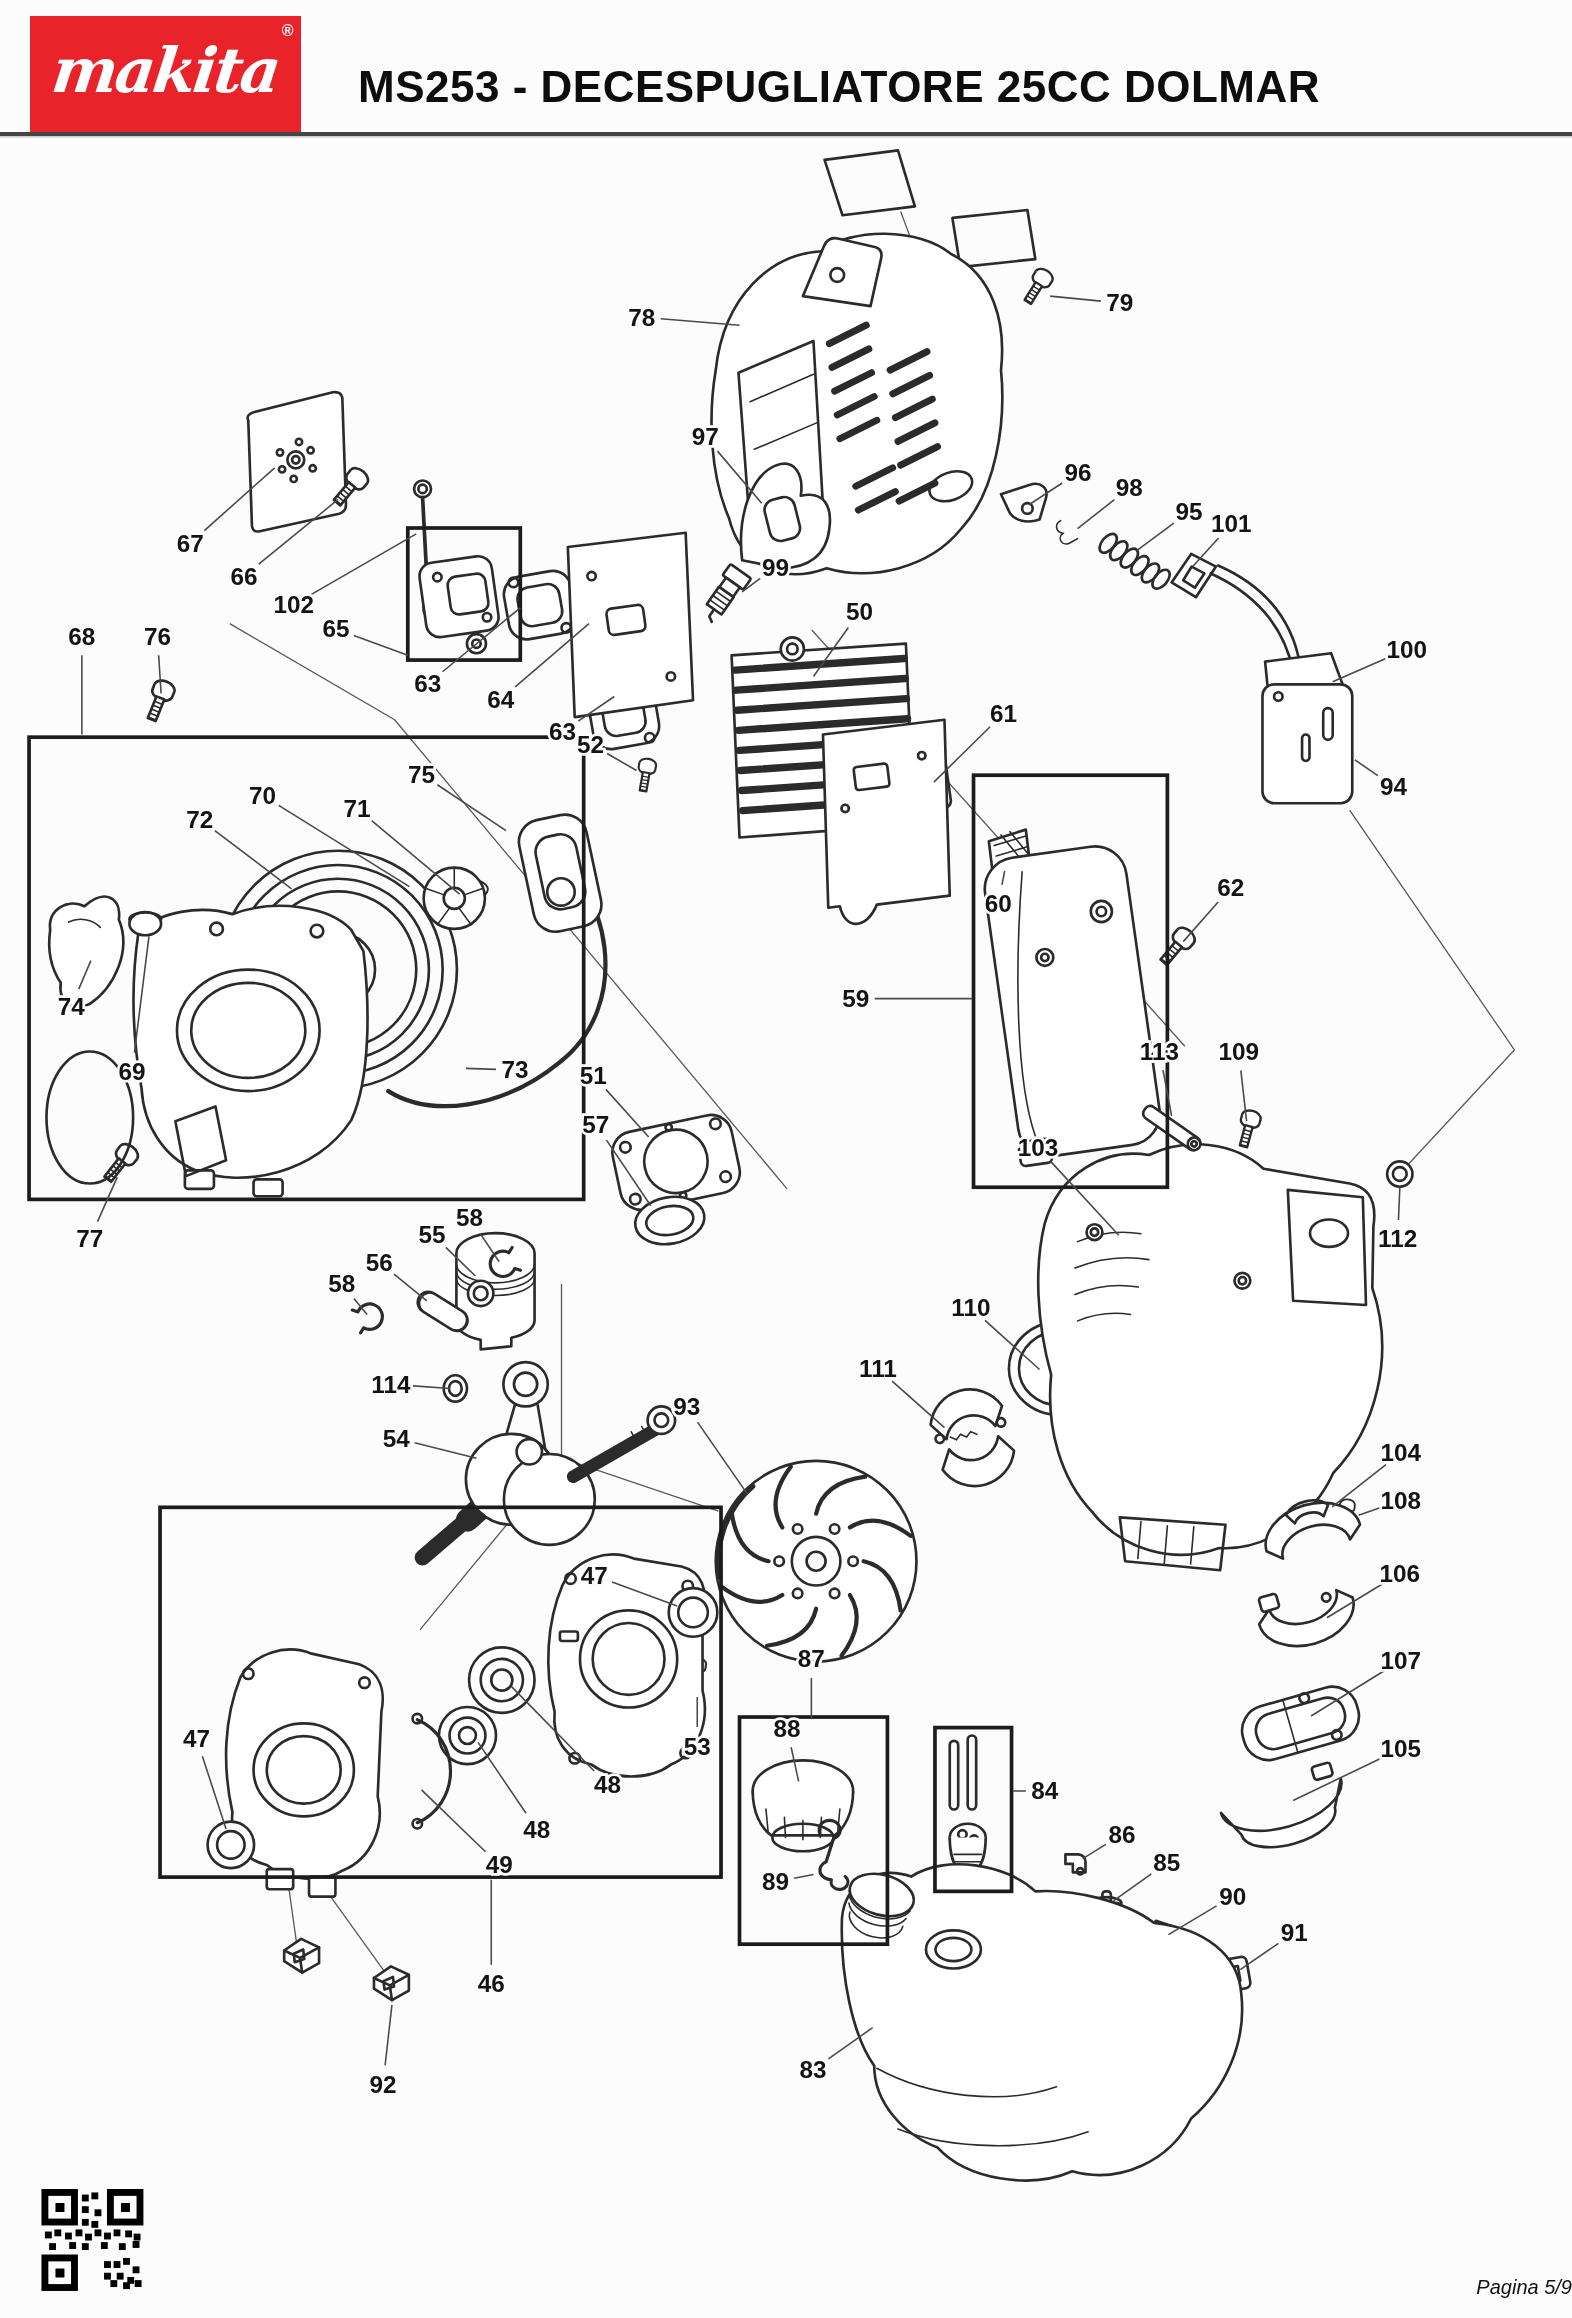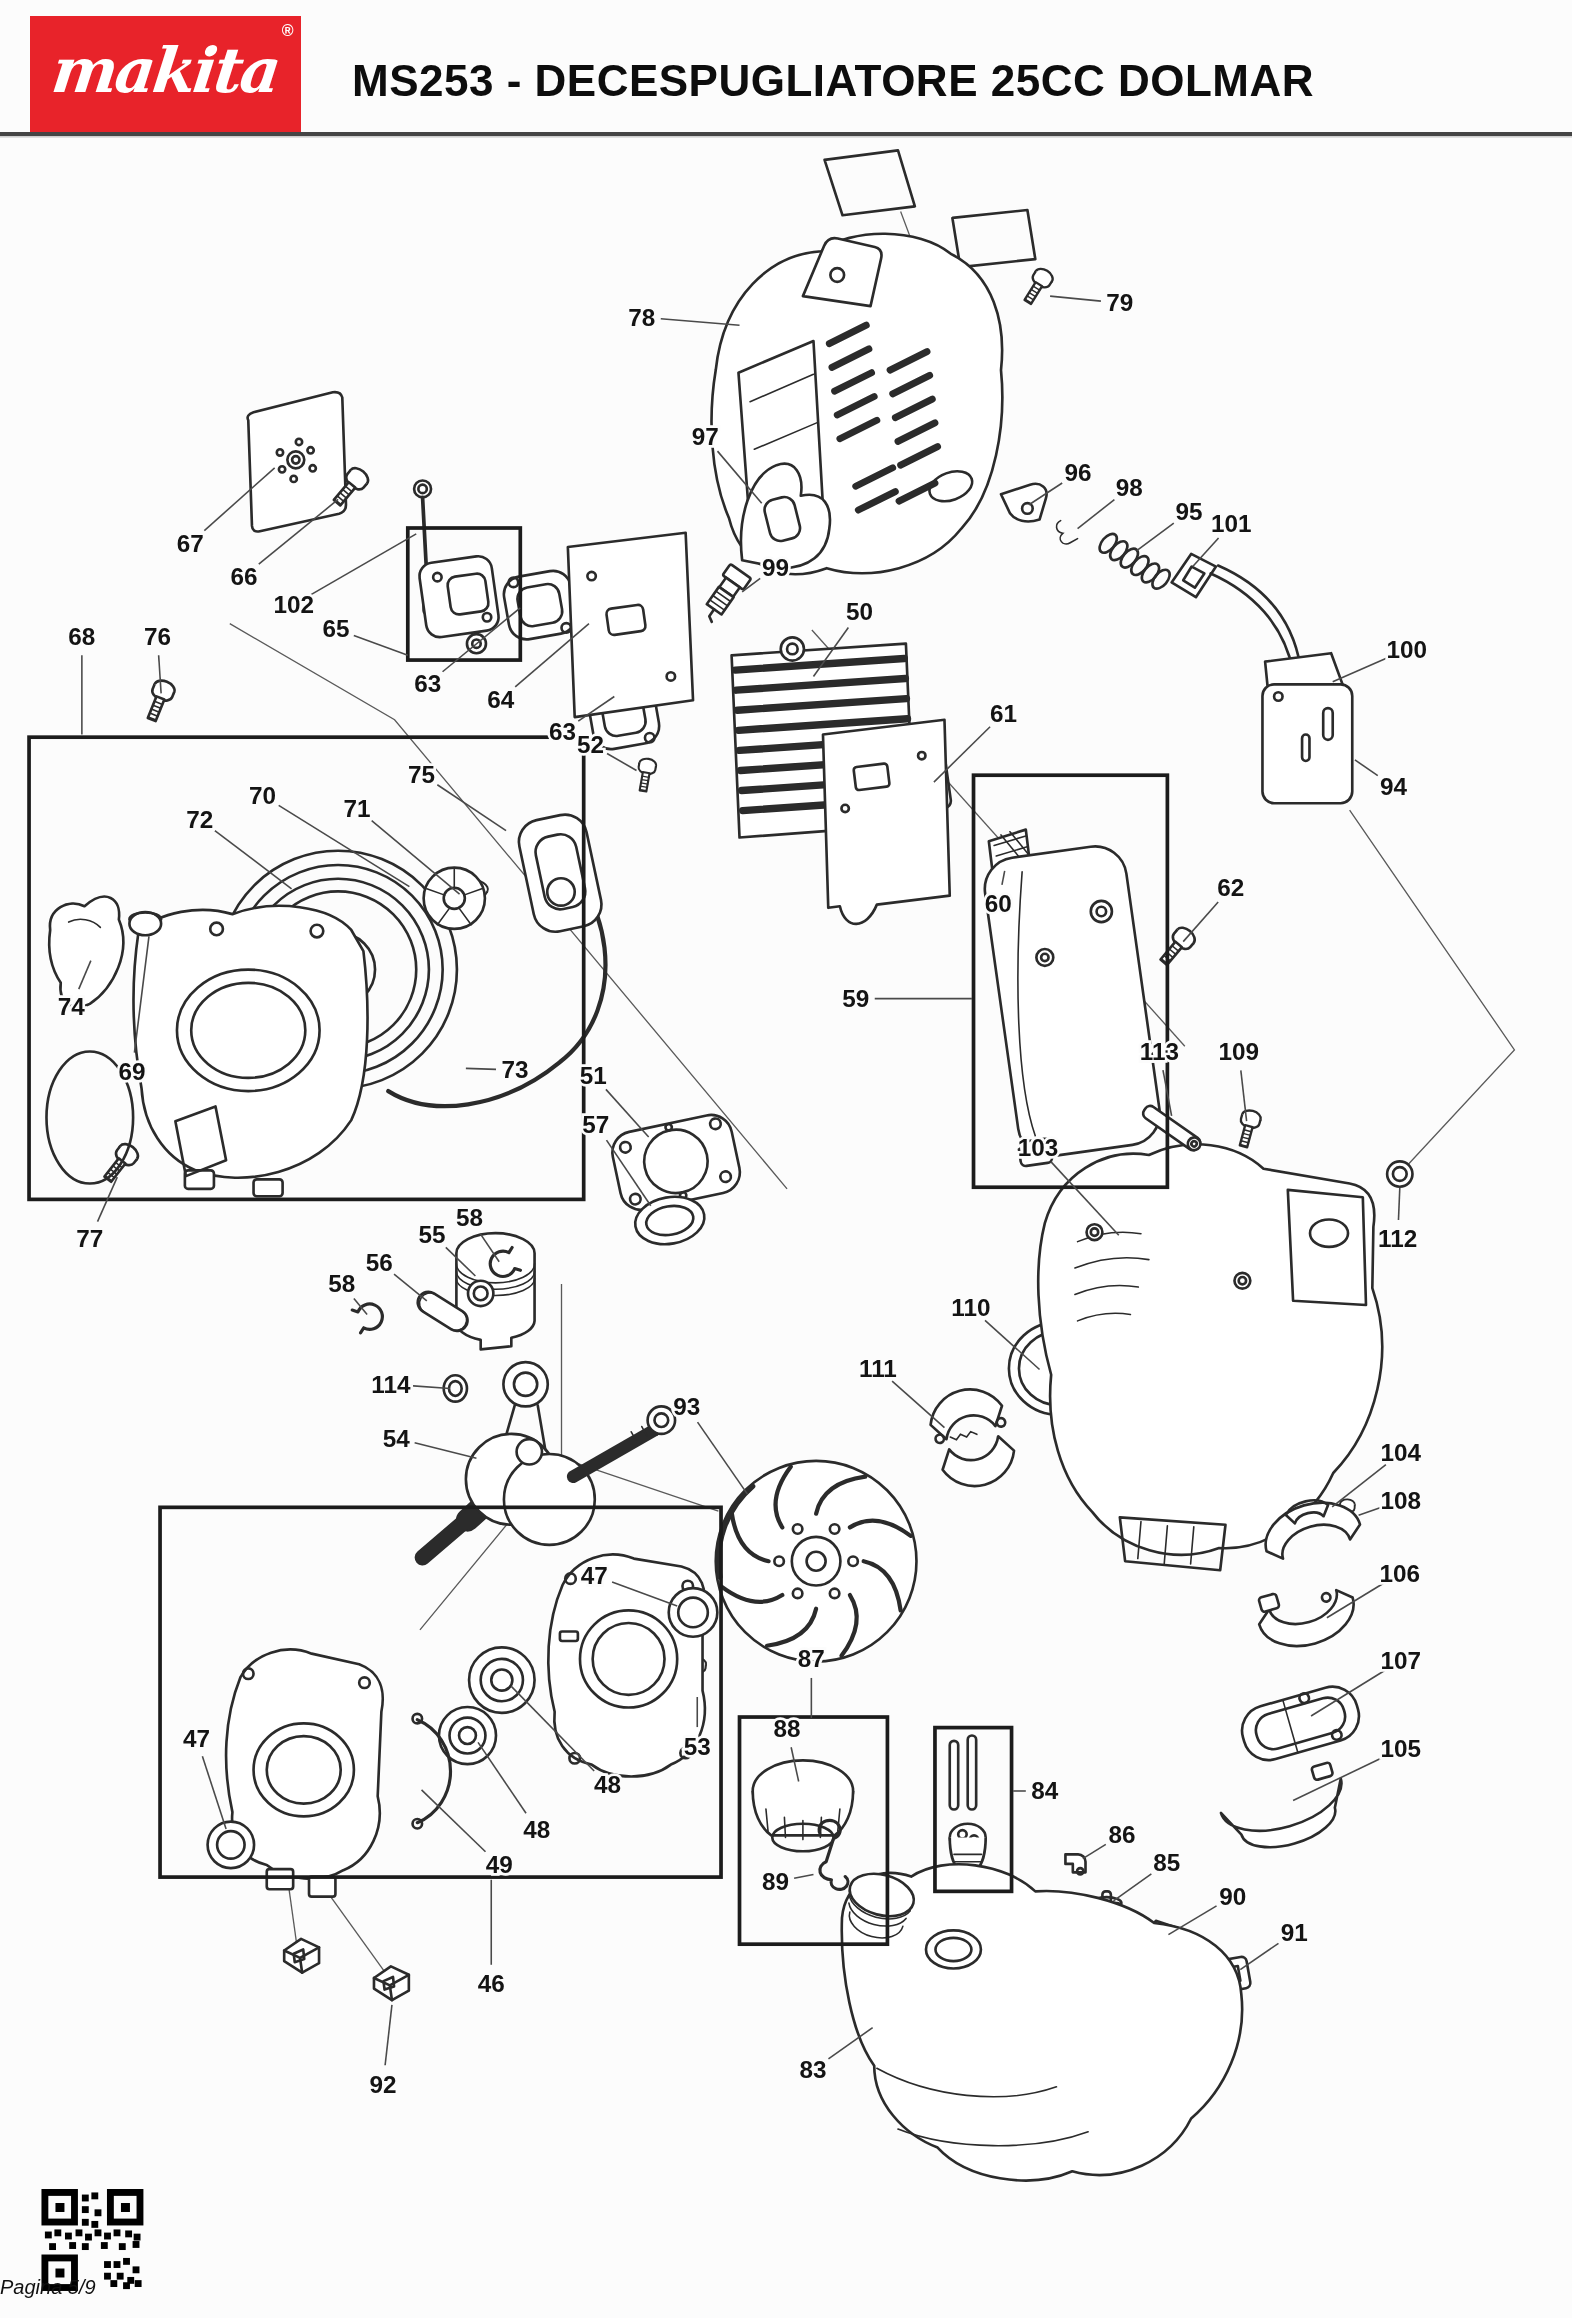--- a/index.html
+++ b/index.html
@@ -4,26 +4,26 @@
 <style>
   html,body{margin:0;padding:0;background:#fcfcfc;}
   .page{position:relative;width:1572px;height:2319px;background:#fcfcfc;overflow:hidden;
         font-family:"Liberation Sans",sans-serif;}
   
   .logo{position:absolute;left:30px;top:16px;width:271px;height:117px;display:block;}
   .logo-text{position:absolute;left:0;right:0;top:18px;text-align:center;color:#fff;
              font-family:"DejaVu Serif",serif;font-style:italic;font-weight:bold;
              font-size:62px;letter-spacing:-2.6px;transform:skewX(-7deg);}
   .logo-reg{position:absolute;top:6.3px;right:7.4px;color:#fff;font-size:16px;font-weight:bold;}
-  .title{position:absolute;left:342px;top:46px;margin:10px;color:#0d0d0d;
+  .title{position:absolute;left:342px;top:46px;margin:16px;color:#0d0d0d;
          font-size:44px;font-weight:bold;letter-spacing:0.5px;white-space:nowrap;}
   .rule{position:absolute;left:0;top:132px;width:1572px;height:3.7px;background:#454545;
         box-shadow:0 1.6px 0 #cfcfcf;}
   
-  .page-label{position:absolute;left:0;top:2276px;width:100%;text-align:left;
+  .page-label{position:absolute;left:0;top:2276px;width:100%;text-align:right;
               font-style:italic;font-size:20px;color:#111;}
   
   svg.diagram{position:absolute;left:0;top:0;}
   .ln{fill:none;stroke:#2b2b2b;stroke-width:5;stroke-linecap:round;stroke-linejoin:round;}
   .fw{fill:#ffffff;stroke:#2b2b2b;stroke-width:5;stroke-linejoin:round;}
   .thin{fill:none;stroke:#2b2b2b;stroke-width:3;stroke-linecap:round;}
   .hair{fill:none;stroke:#5a5a5a;stroke-width:2.5;}
   .pbox{fill:none;stroke:#1c1c1c;stroke-width:7;}
   .leader{stroke:#4a4a4a;stroke-width:3;}
   .callout{font-family:"Liberation Sans",sans-serif;font-weight:bold;font-size:46px;

